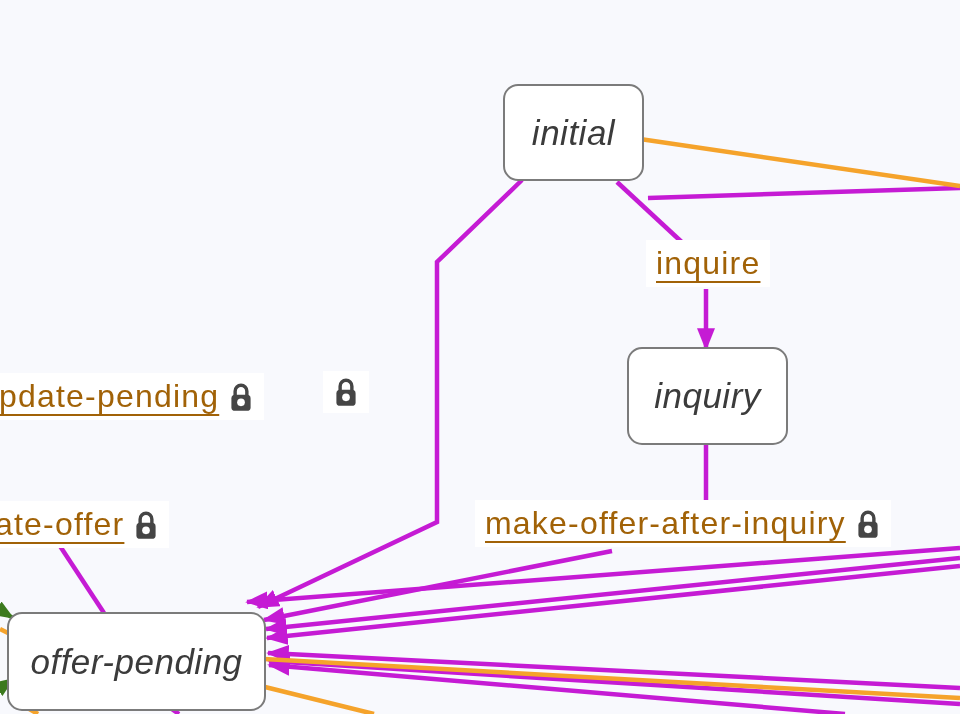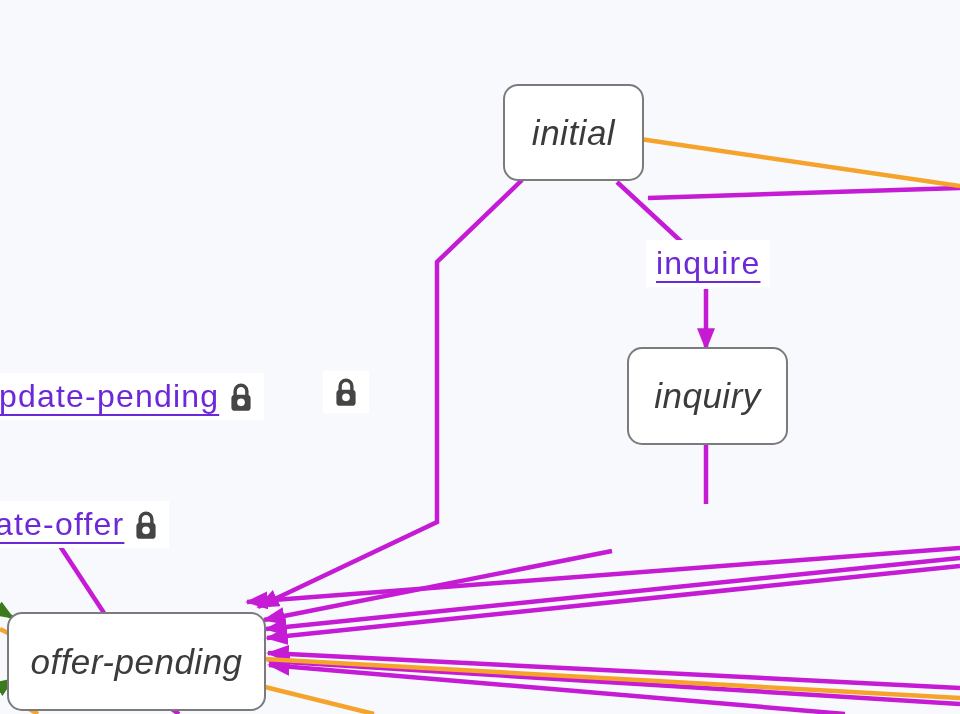--- a/index.html
+++ b/index.html
@@ -17,21 +17,21 @@
     border-radius:15px;display:flex;align-items:center;justify-content:center;
   }
   .node-label{
     font-style:italic;font-size:35px;color:#3b3b3b;letter-spacing:0.5px;white-space:nowrap;
   }
   .edge-label{
     position:absolute;background:#ffffff;padding:5px 10px;
     display:flex;align-items:center;gap:9px;white-space:nowrap;
   }
   .edge-label .txt{
-    font-size:32px;color:#6d28d9;letter-spacing:1.2px;
+    font-size:32px;color:#a16207;letter-spacing:1.2px;
     text-decoration:underline;text-decoration-thickness:2px;text-underline-offset:7px;
   }
   .lock{width:26px;height:32px;flex:none;}
 </style>
 </head>
 <body>
 
 <div class="canvas">
 
   <svg class="edges" viewBox="0 0 960 714" aria-hidden="true">
@@ -92,20 +92,28 @@
 
   <div class="edge-label" style="left:-72px;top:501px;">
     <span class="txt">update-offer</span>
     <svg class="lock" viewBox="0 0 24 30">
       <path d="M6.5,14 V9.5 a5.5,5.5 0 0 1 11,0 V14" fill="none" stroke-width="3.2" stroke="#454545"></path>
       <rect x="3" y="13" width="18" height="15" rx="3.5" fill="#454545"></rect>
       <circle cx="12" cy="20" r="3.6" fill="#ffffff"></circle>
     </svg>
   </div>
 
+  <div class="edge-label" style="left:475px;top:500px;">
+    <span class="txt">make-offer-after-inquiry</span>
+    <svg class="lock" viewBox="0 0 24 30">
+      <path d="M6.5,14 V9.5 a5.5,5.5 0 0 1 11,0 V14" fill="none" stroke-width="3.2" stroke="#454545"></path>
+      <rect x="3" y="13" width="18" height="15" rx="3.5" fill="#454545"></rect>
+      <circle cx="12" cy="20" r="3.6" fill="#ffffff"></circle>
+    </svg>
+  </div>
 
   <div class="node" style="left:503px;top:84px;width:137px;height:93px;">
     <span class="node-label">initial</span>
   </div>
 
   <div class="node" style="left:7px;top:612px;width:255px;height:95px;">
     <span class="node-label">offer-pending</span>
   </div>
 
   <div class="node" style="left:627px;top:347px;width:157px;height:94px;">

